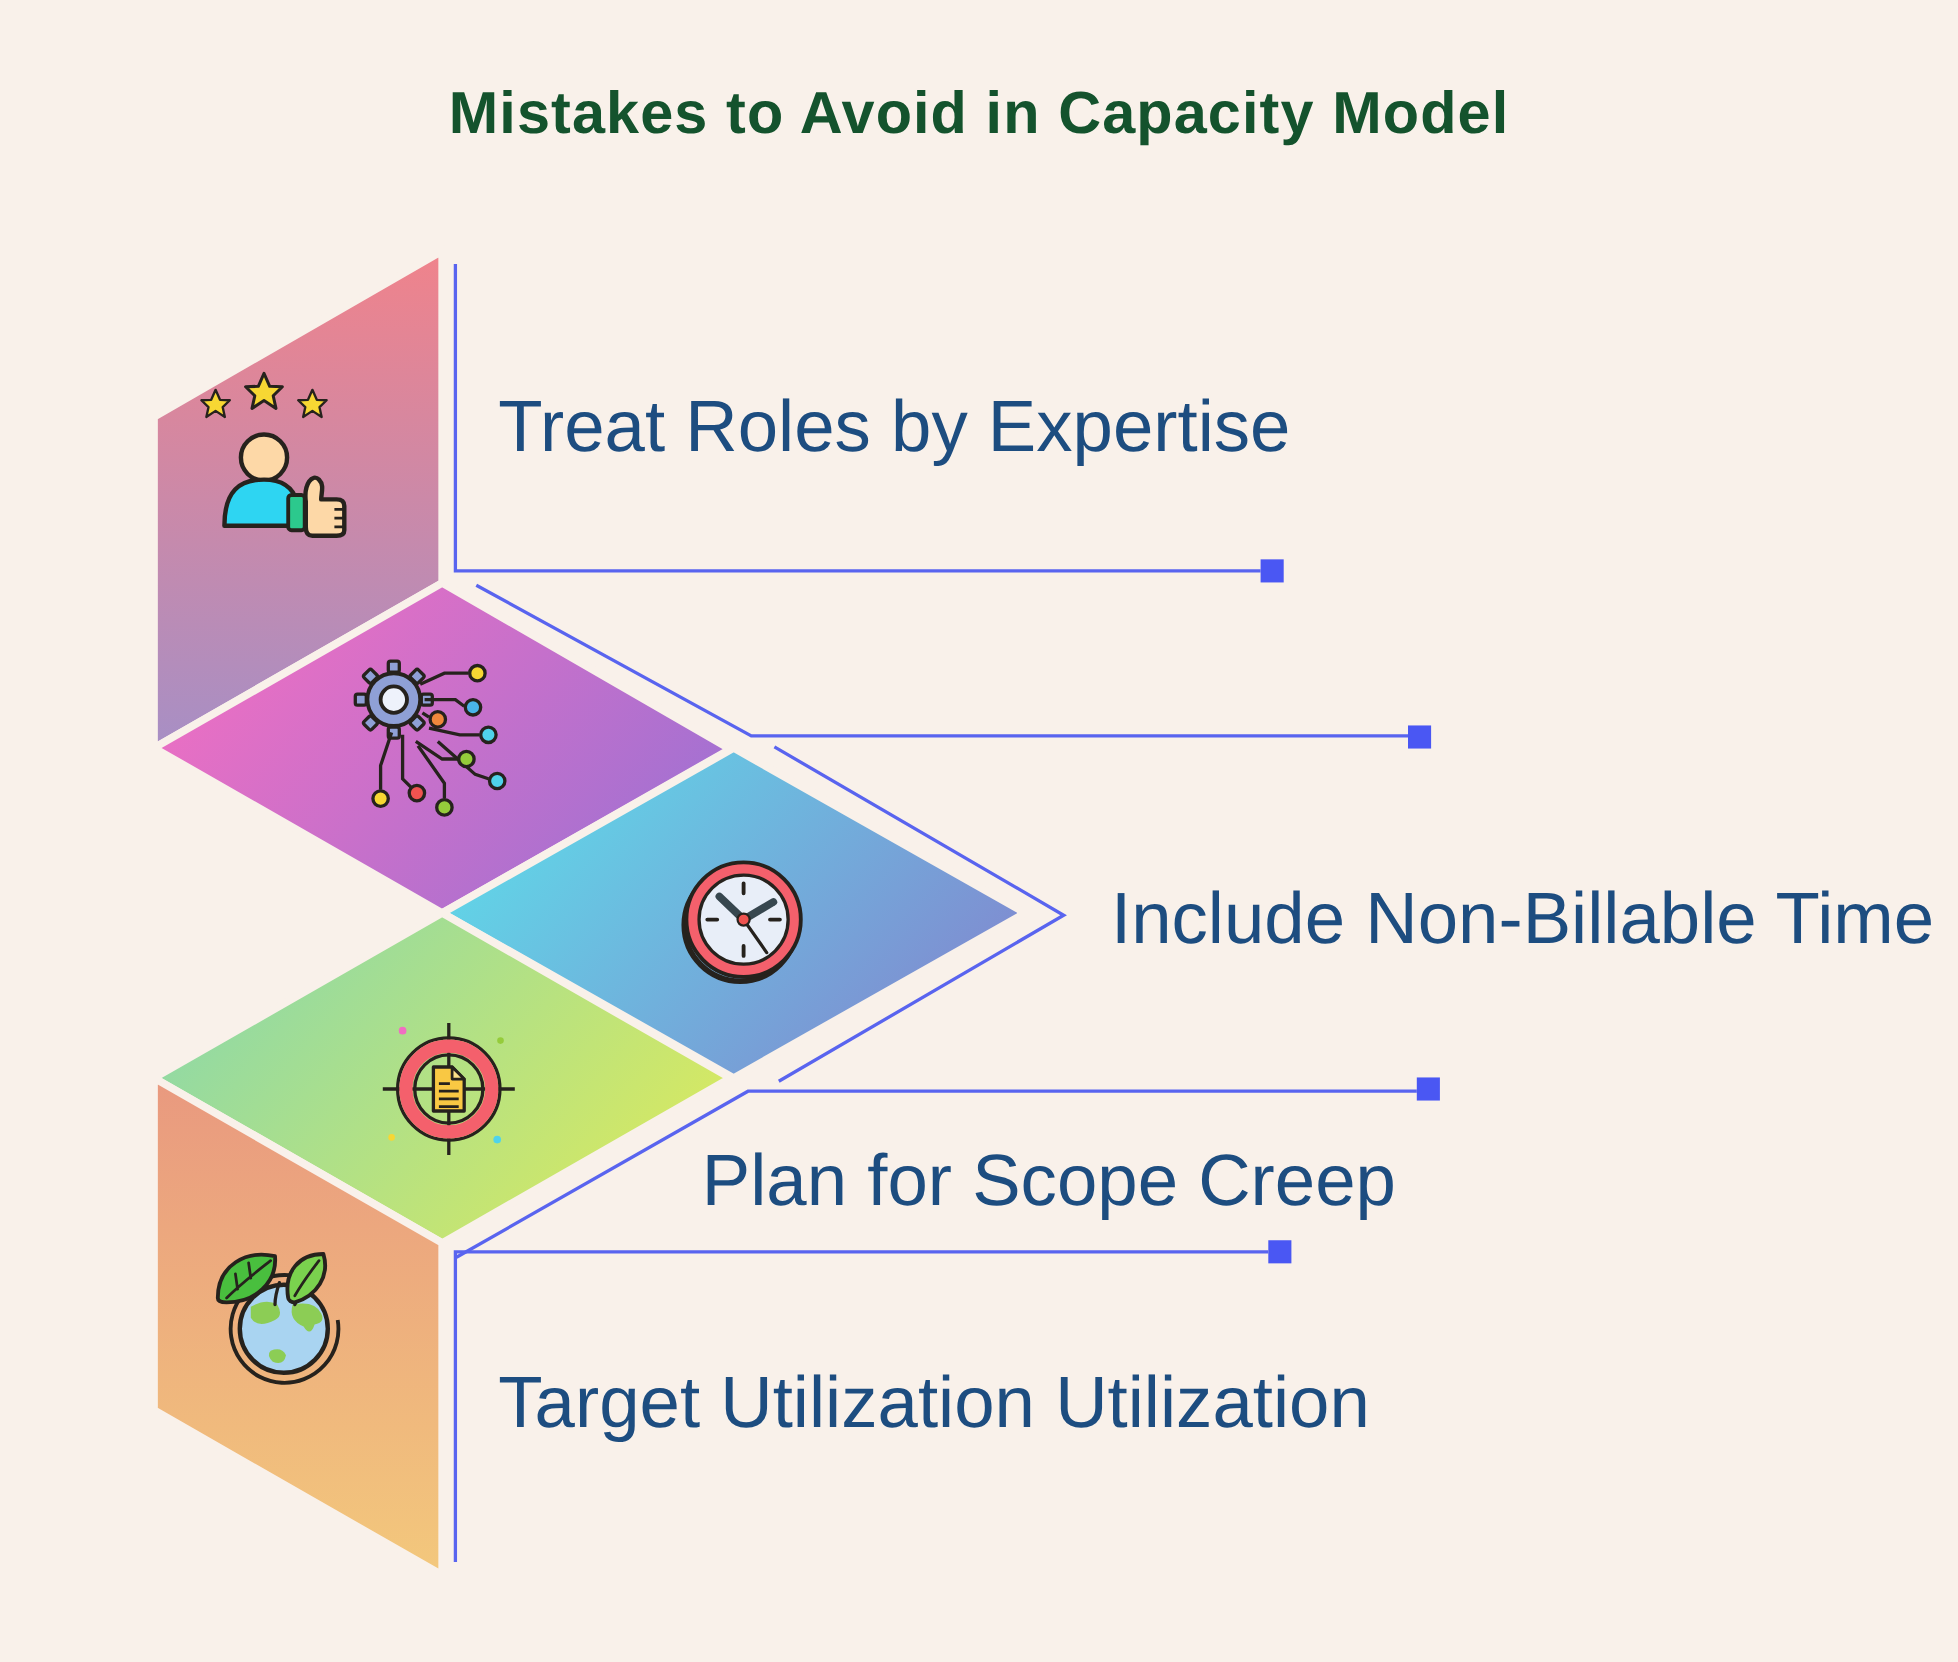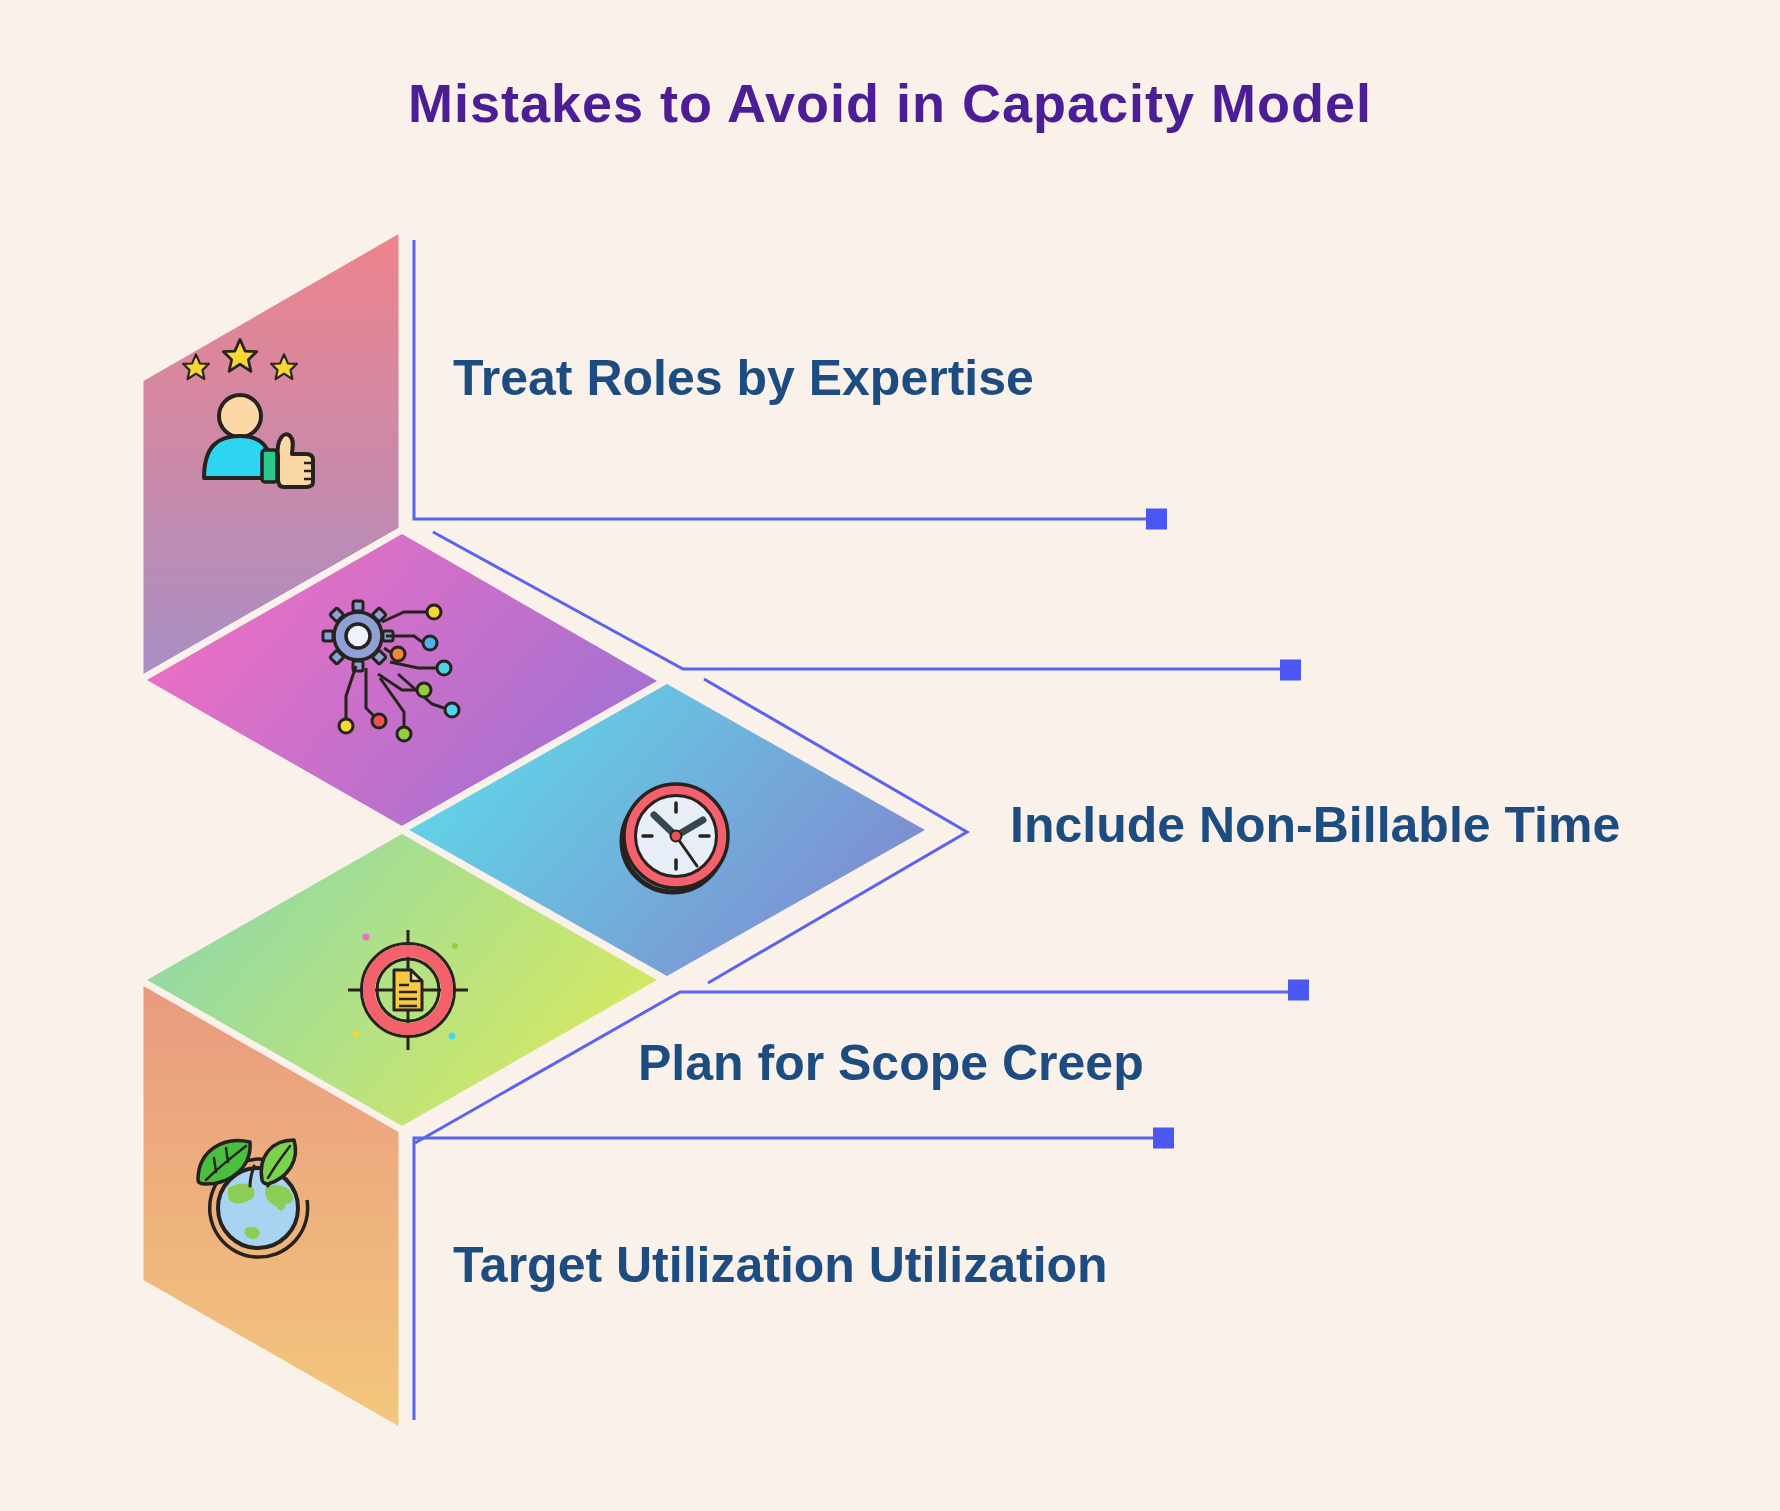--- a/index.html
+++ b/index.html
@@ -13,37 +13,37 @@
     position:absolute;
     left:0;top:72px;width:100%;
     text-align:center;
     font-size:54px;
     font-weight:700;
     letter-spacing:1px;
     white-space:nowrap;
   }
   .label{
     position:absolute;
-    font-size:50px;
-    font-weight:700;
+    font-size:66px;
+    font-weight:400;
     white-space:nowrap;
   }
   .label-1{left:453px;top:349px;}
   .label-2{left:613px;top:569px;}
   .label-3{left:1010px;top:796px;}
   .label-4{left:638px;top:1034px;}
   .label-5{left:453px;top:1236px;}
   svg.scene{position:absolute;left:0;top:0;}
 </style>
 </head>
 <body>
 
 <div class="canvas" style="background: rgb(249, 241, 234);">
 
-  <div class="title" style="color: #4c1d95;">Mistakes to Avoid in Capacity Model</div>
+  <div class="title" style="color: #14532d;">Mistakes to Avoid in Capacity Model</div>
 
   <svg class="scene" width="1780" height="1511" viewBox="0 0 1780 1511">
     <defs>
       <linearGradient id="g1" x1="0" y1="0" x2="0" y2="1">
         <stop offset="0" stop-color="#f0838b"></stop>
         <stop offset="1" stop-color="#a78fc5"></stop>
       </linearGradient>
       <linearGradient id="g2" x1="0" y1="0.25" x2="1" y2="0.75">
         <stop offset="0" stop-color="#f16fc2"></stop>
         <stop offset="1" stop-color="#9d71d3"></stop>

